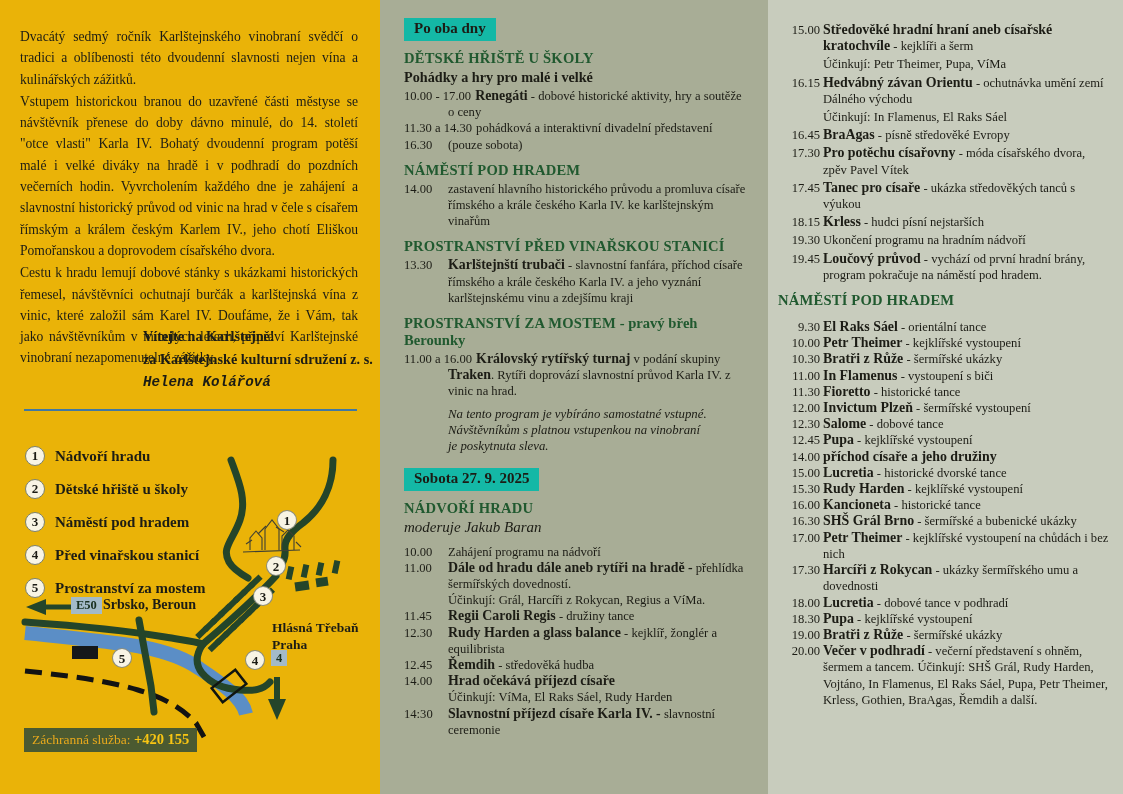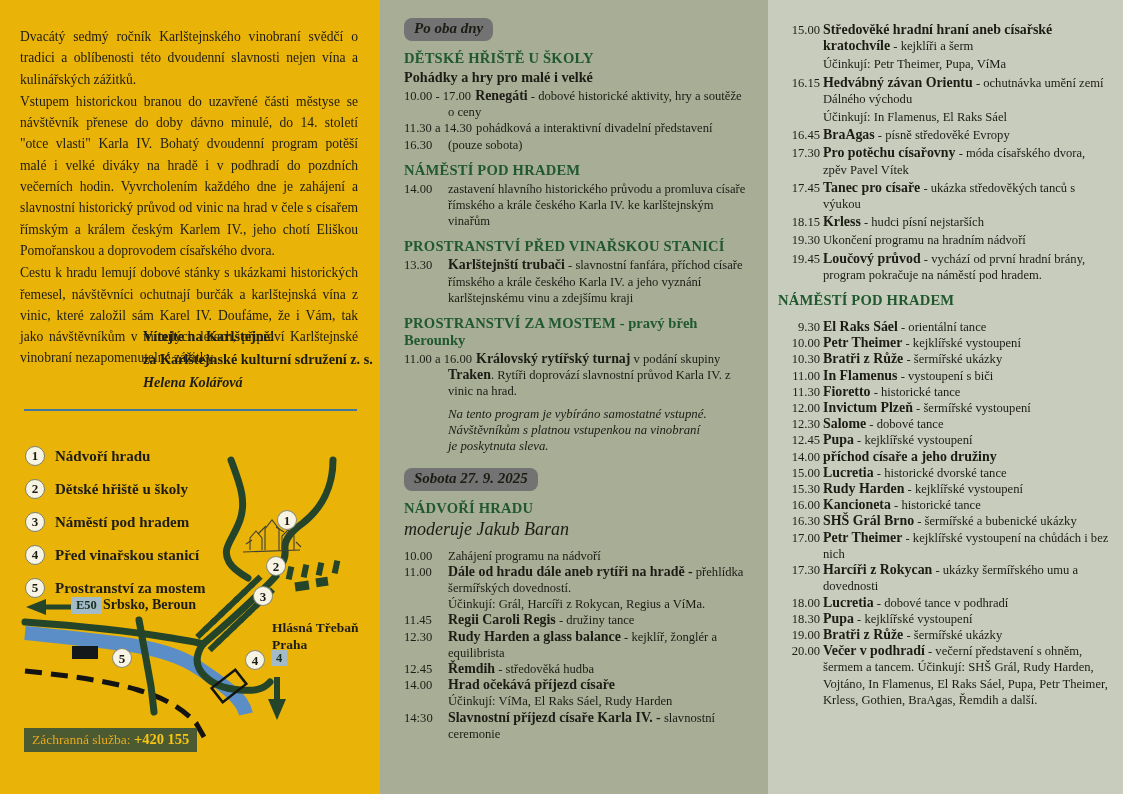--- a/index.html
+++ b/index.html
@@ -11,45 +11,45 @@
   .page{position:relative;width:1123px;height:794px;}
   .col{position:absolute;top:0;height:794px;box-sizing:border-box;}
   .col-left{left:0;width:380px;background:#eab308;}
   .col-mid{left:380px;width:388px;background:#a8ad96;padding:18px 18px 0 24px;}
   .col-right{left:768px;width:355px;background:#c8ccbd;padding:20px 12px 12px 10px;}
 
   
   .intro{position:absolute;left:20px;top:26px;width:338px;font-size:13.6px;line-height:21.3px;text-align:justify;}
   .intro p{margin:0 0 1px 0;}
   .welcome{position:absolute;left:143px;top:325px;font-size:14.2px;font-weight:bold;line-height:23px;}
-  .welcome .sig{font-style:italic;}
+  .welcome .sig{font-style:italic;font-family:Liberation Mono, monospace;}
   .rule{position:absolute;left:24px;top:409px;width:333px;height:2px;background:#4078a2;}
   .legend{position:absolute;left:25px;top:446px;list-style:none;margin:0;padding:0;}
   .legend li{display:flex;align-items:center;gap:10px;margin-bottom:13px;font-weight:bold;font-size:15px;}
   .badge{width:20px;height:20px;border-radius:50%;background:#f8f4e4;border:1px solid #7a8070;
          display:flex;align-items:center;justify-content:center;font-size:13px;font-weight:bold;flex:0 0 20px;box-sizing:border-box;}
   .map-svg{position:absolute;left:0;top:430px;}
   .mk{position:absolute;width:20px;height:20px;border-radius:50%;background:#f8f4e4;border:1px solid rgba(30,40,30,.5);
       text-align:center;line-height:19px;font-weight:bold;font-size:13px;box-sizing:border-box;}
   .mk1{left:277px;top:510px}.mk2{left:266px;top:556px}.mk3{left:253px;top:586px}.mk4{left:245px;top:650px}.mk5{left:112px;top:648px}
   .e50{position:absolute;left:71px;top:597px;background:#a3bac8;padding:0 5px;font-weight:bold;font-size:12.5px;line-height:17px;color:#19301f;}
   .dir-w{position:absolute;left:103px;top:597px;font-weight:bold;font-size:14px;}
   .dir-e{position:absolute;left:272px;top:620px;font-weight:bold;font-size:13.5px;line-height:16.5px;}
   .rd4{position:absolute;left:271px;top:650px;background:#a3bac8;padding:0 5px;font-weight:bold;font-size:12.5px;line-height:16px;color:#19301f;}
   .emg{position:absolute;left:24px;top:728px;background:#4b5a31;padding:3px 8px 4px 8px;font-size:13.5px;white-space:nowrap;}
   .emg .lab{color:#e9a91c;font-weight:normal;}
   .emg .num{color:#f8c513;font-weight:bold;font-size:14.5px;}
 
   
-  .tag{display:inline-block;background:#737373;padding:2px 10px 4px 10px;font-weight:bold;font-style:italic;font-size:15px;border-radius:8px;}
+  .tag{display:inline-block;background:#14b8a6;padding:2px 10px 4px 10px;font-weight:bold;font-size:15px;}
   .sat-tag{margin-top:14px;}
   h3.green{color:#20592f;font-size:14.6px;letter-spacing:.2px;margin:9px 0 2px 0;font-weight:bold;}
   h3.green .sfx{letter-spacing:0;}
   .sub{font-weight:bold;font-size:14.2px;margin:0 0 2px 0;}
-  .moder{font-style:italic;font-size:18px;margin:1px 0 8px 0;}
+  .moder{font-style:italic;font-size:15px;margin:1px 0 8px 0;}
   .rows{margin-top:2px;}
   .row{padding-left:44px;text-indent:-44px;font-size:12.6px;line-height:16.2px;}
   .row .t{display:inline-block;min-width:40px;margin-right:4px;text-indent:0;}
   .row b.nm{font-size:13.9px;}
   .col-right .row{padding-left:45px;text-indent:-45px;}
   .col-right .row .t{min-width:42px;text-align:right;margin-right:3px;}
   .col-right .rows-top .row{margin-bottom:2px;}
   .col-right .rows-bottom{margin-top:10px;}
   .note{font-style:italic;font-size:12.8px;line-height:16px;margin:6px 0 0 44px;}
 </style>

